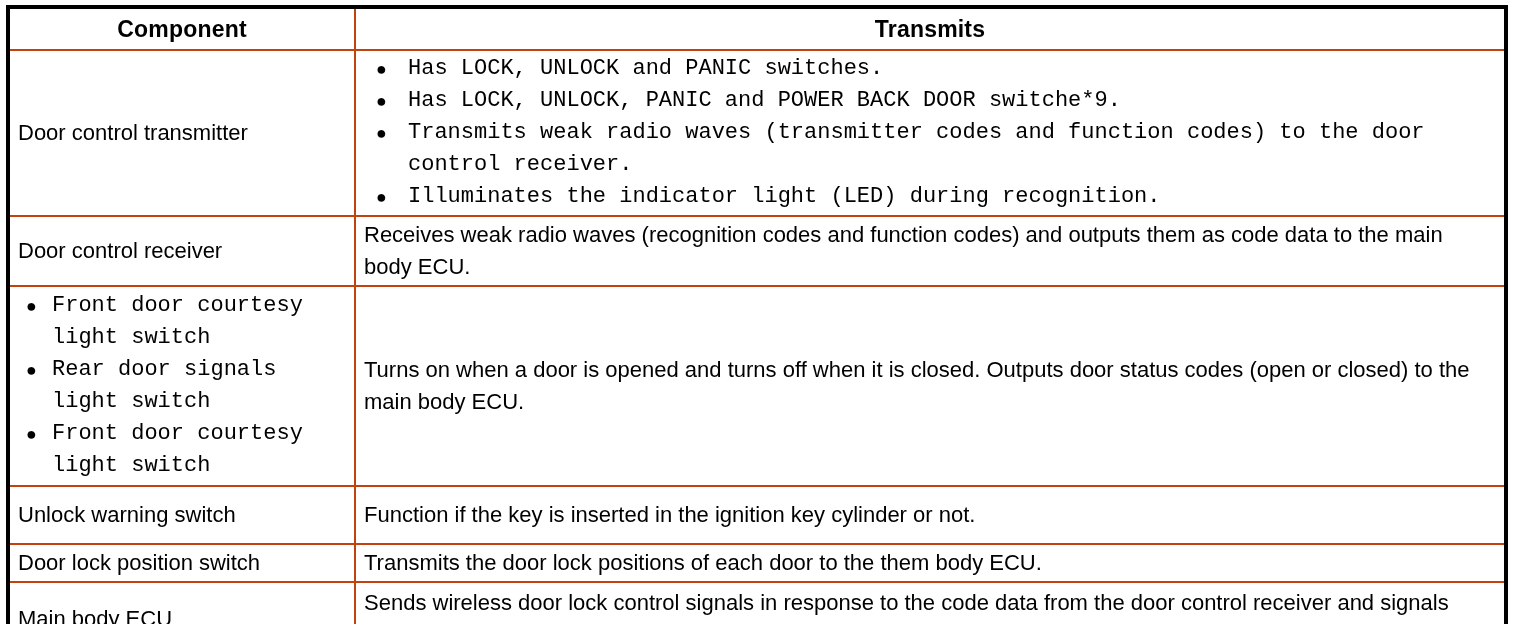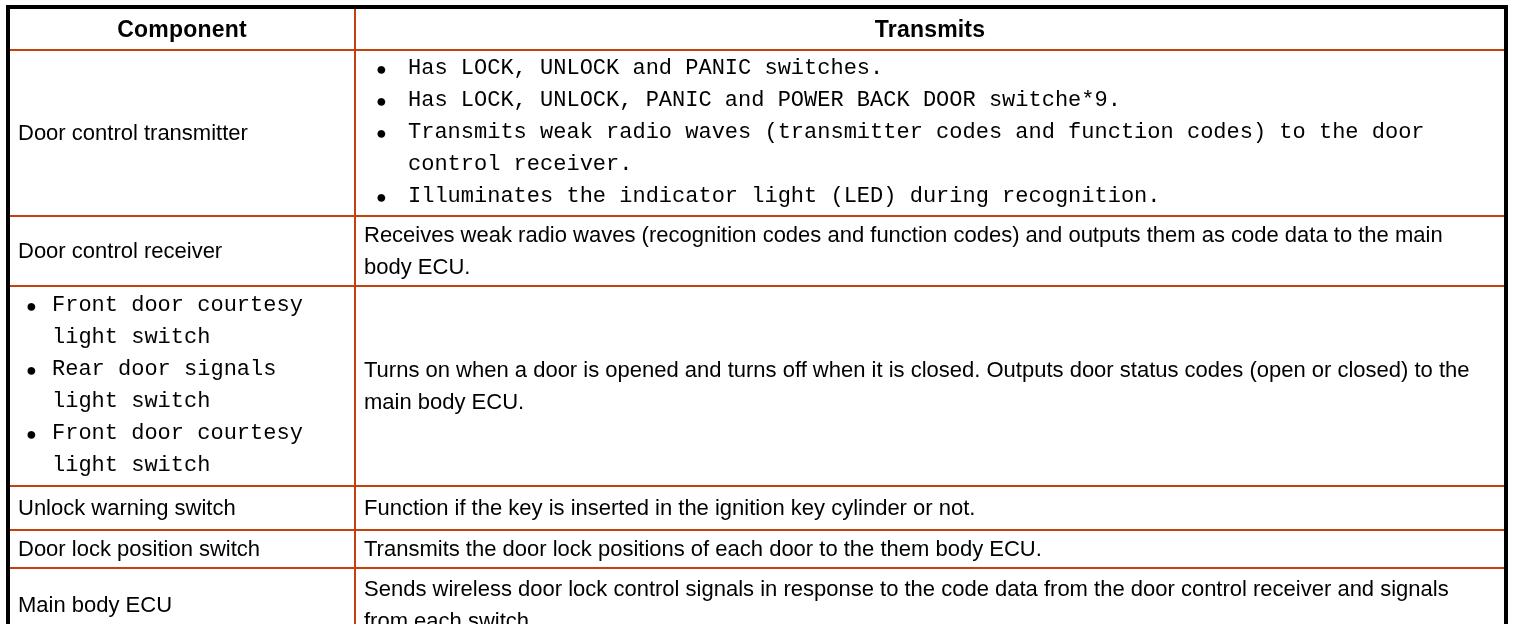--- a/index.html
+++ b/index.html
@@ -36,21 +36,21 @@
   .doc-table td {
     font-size: 22px;
     line-height: 32px;
     text-align: left;
   }
   col.c-component { width: 347px; }
   
   tr.row-1 { height: 144px; }
   tr.row-2 { height: 64px; }
   tr.row-3 { height: 200px; }
-  tr.row-4 { height: 44px; }
+  tr.row-4 { height: 58px; }
   tr.row-5 { height: 24px; }
   tr.row-6 { height: 74px; margin-top: 33px; }
 
   ul.bullet-list {
     list-style: none;
     margin: 0;
     padding: 0;
   }
   ul.bullet-list li {
     display: flex;

